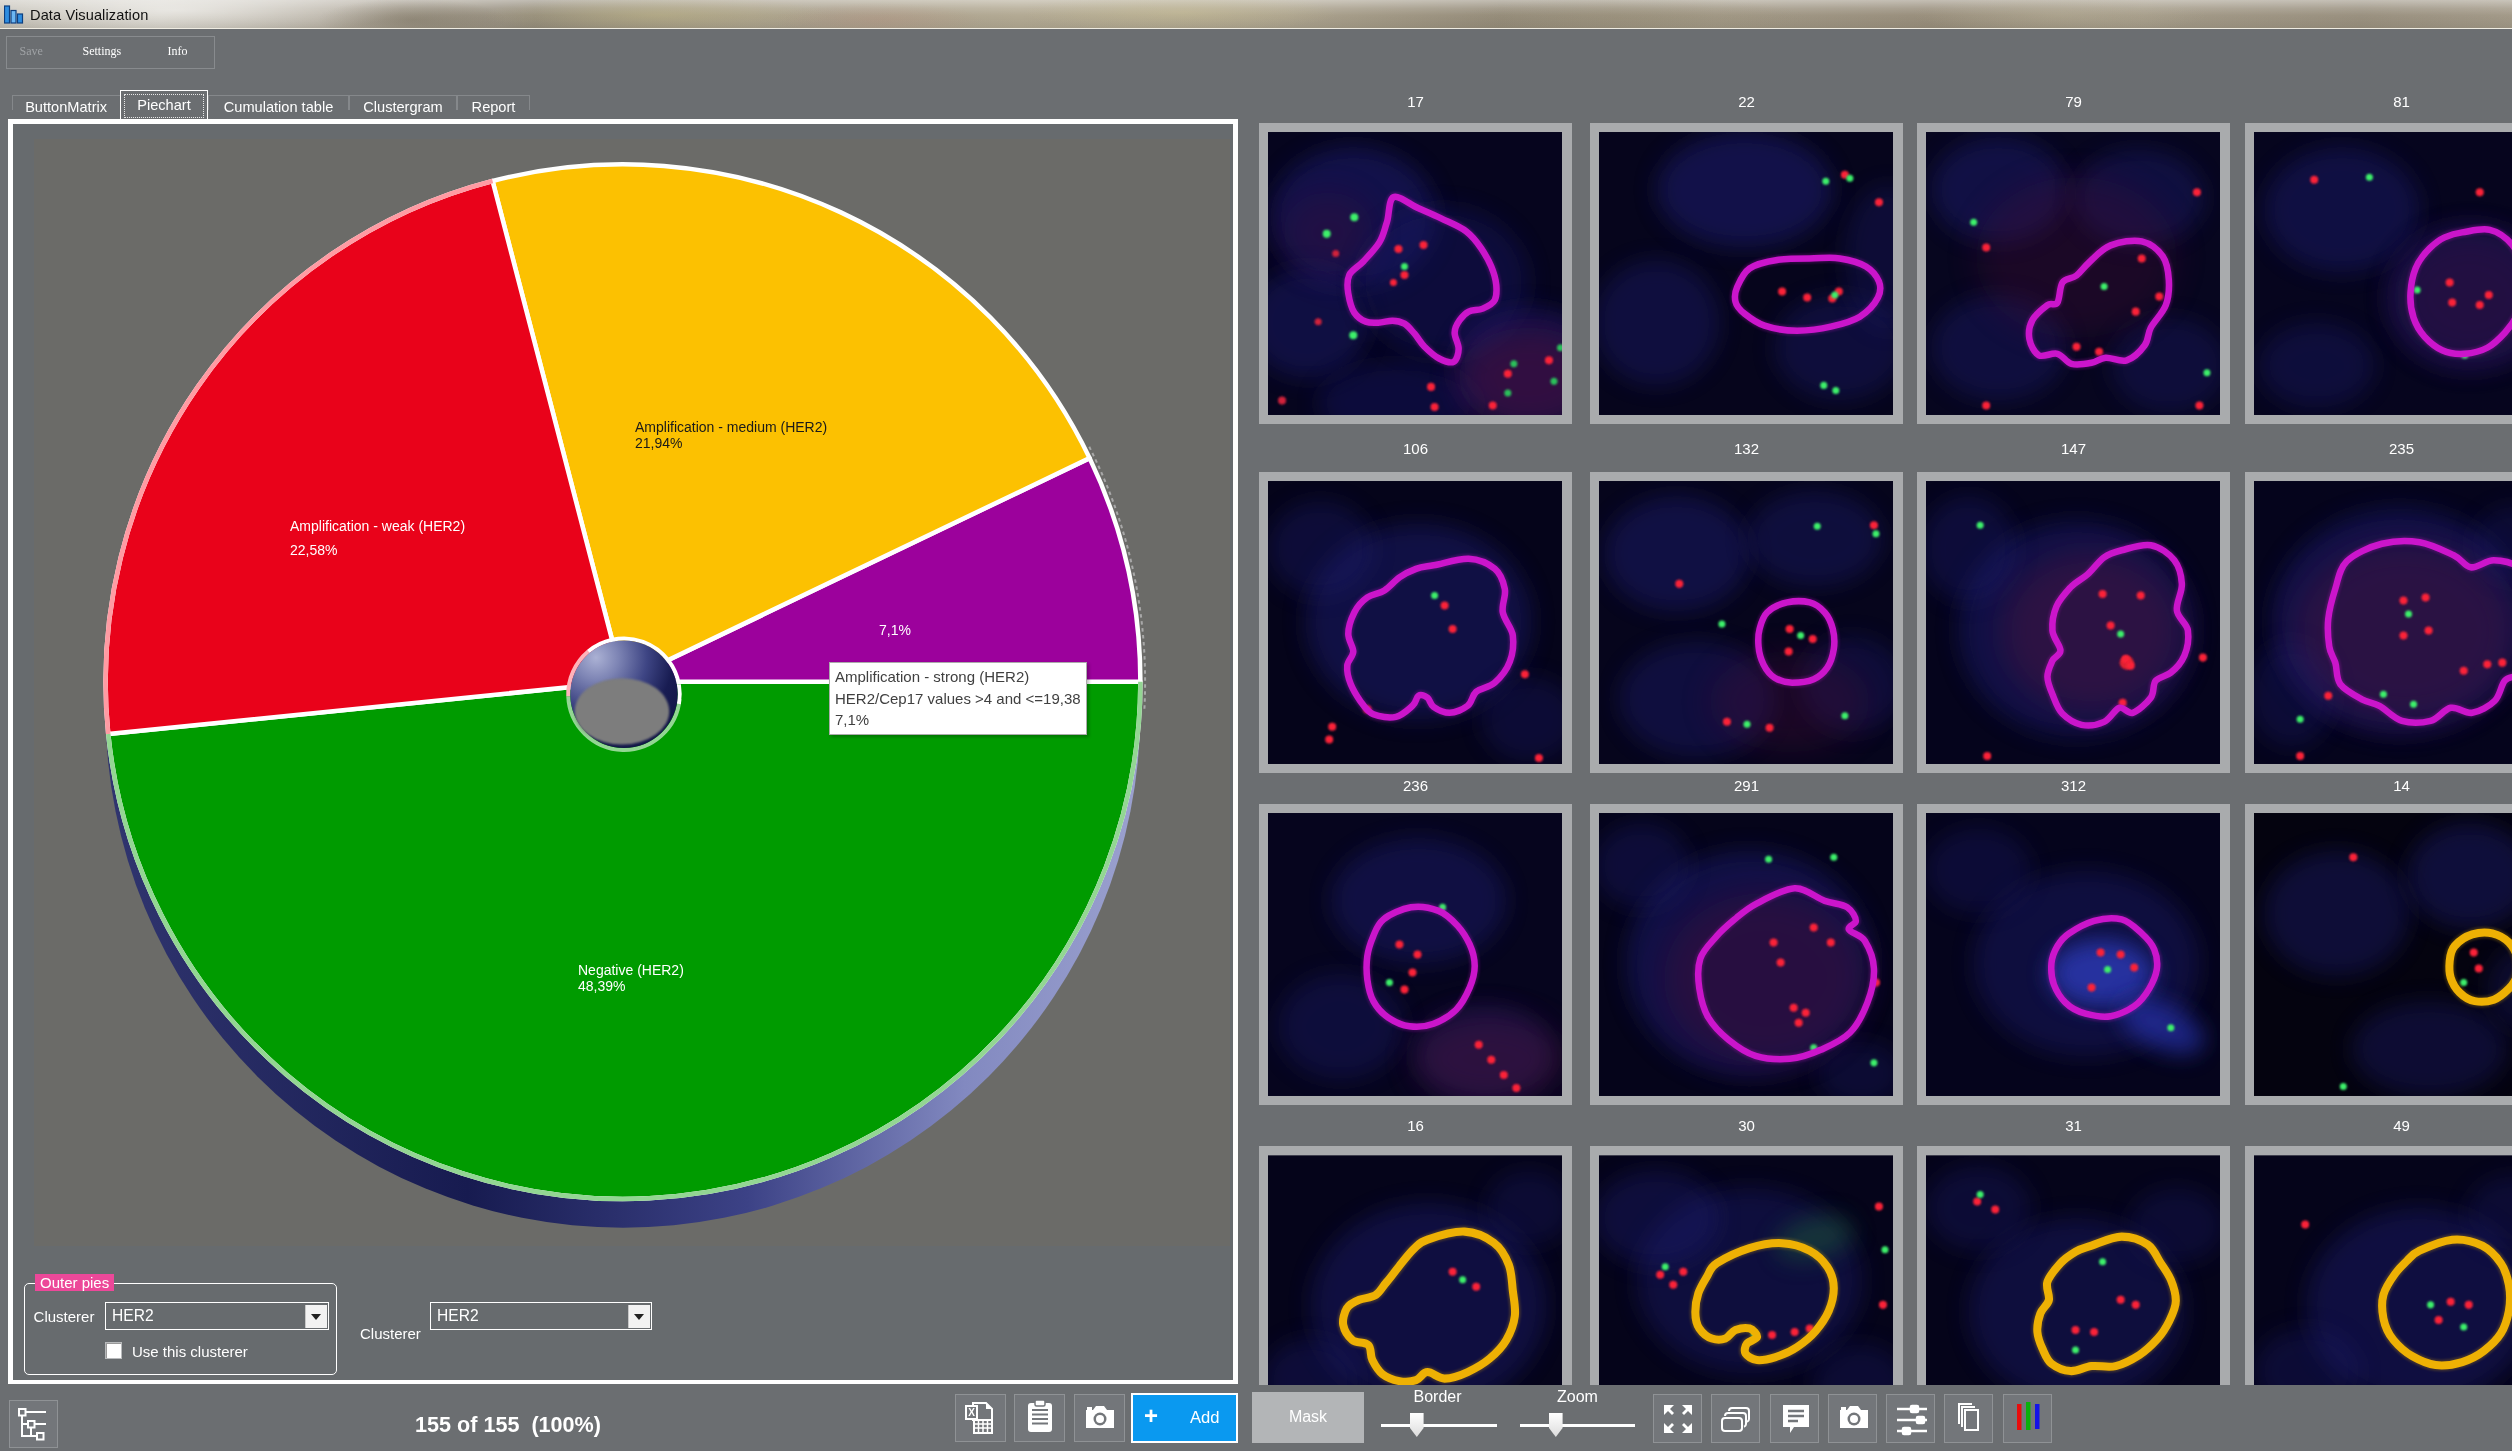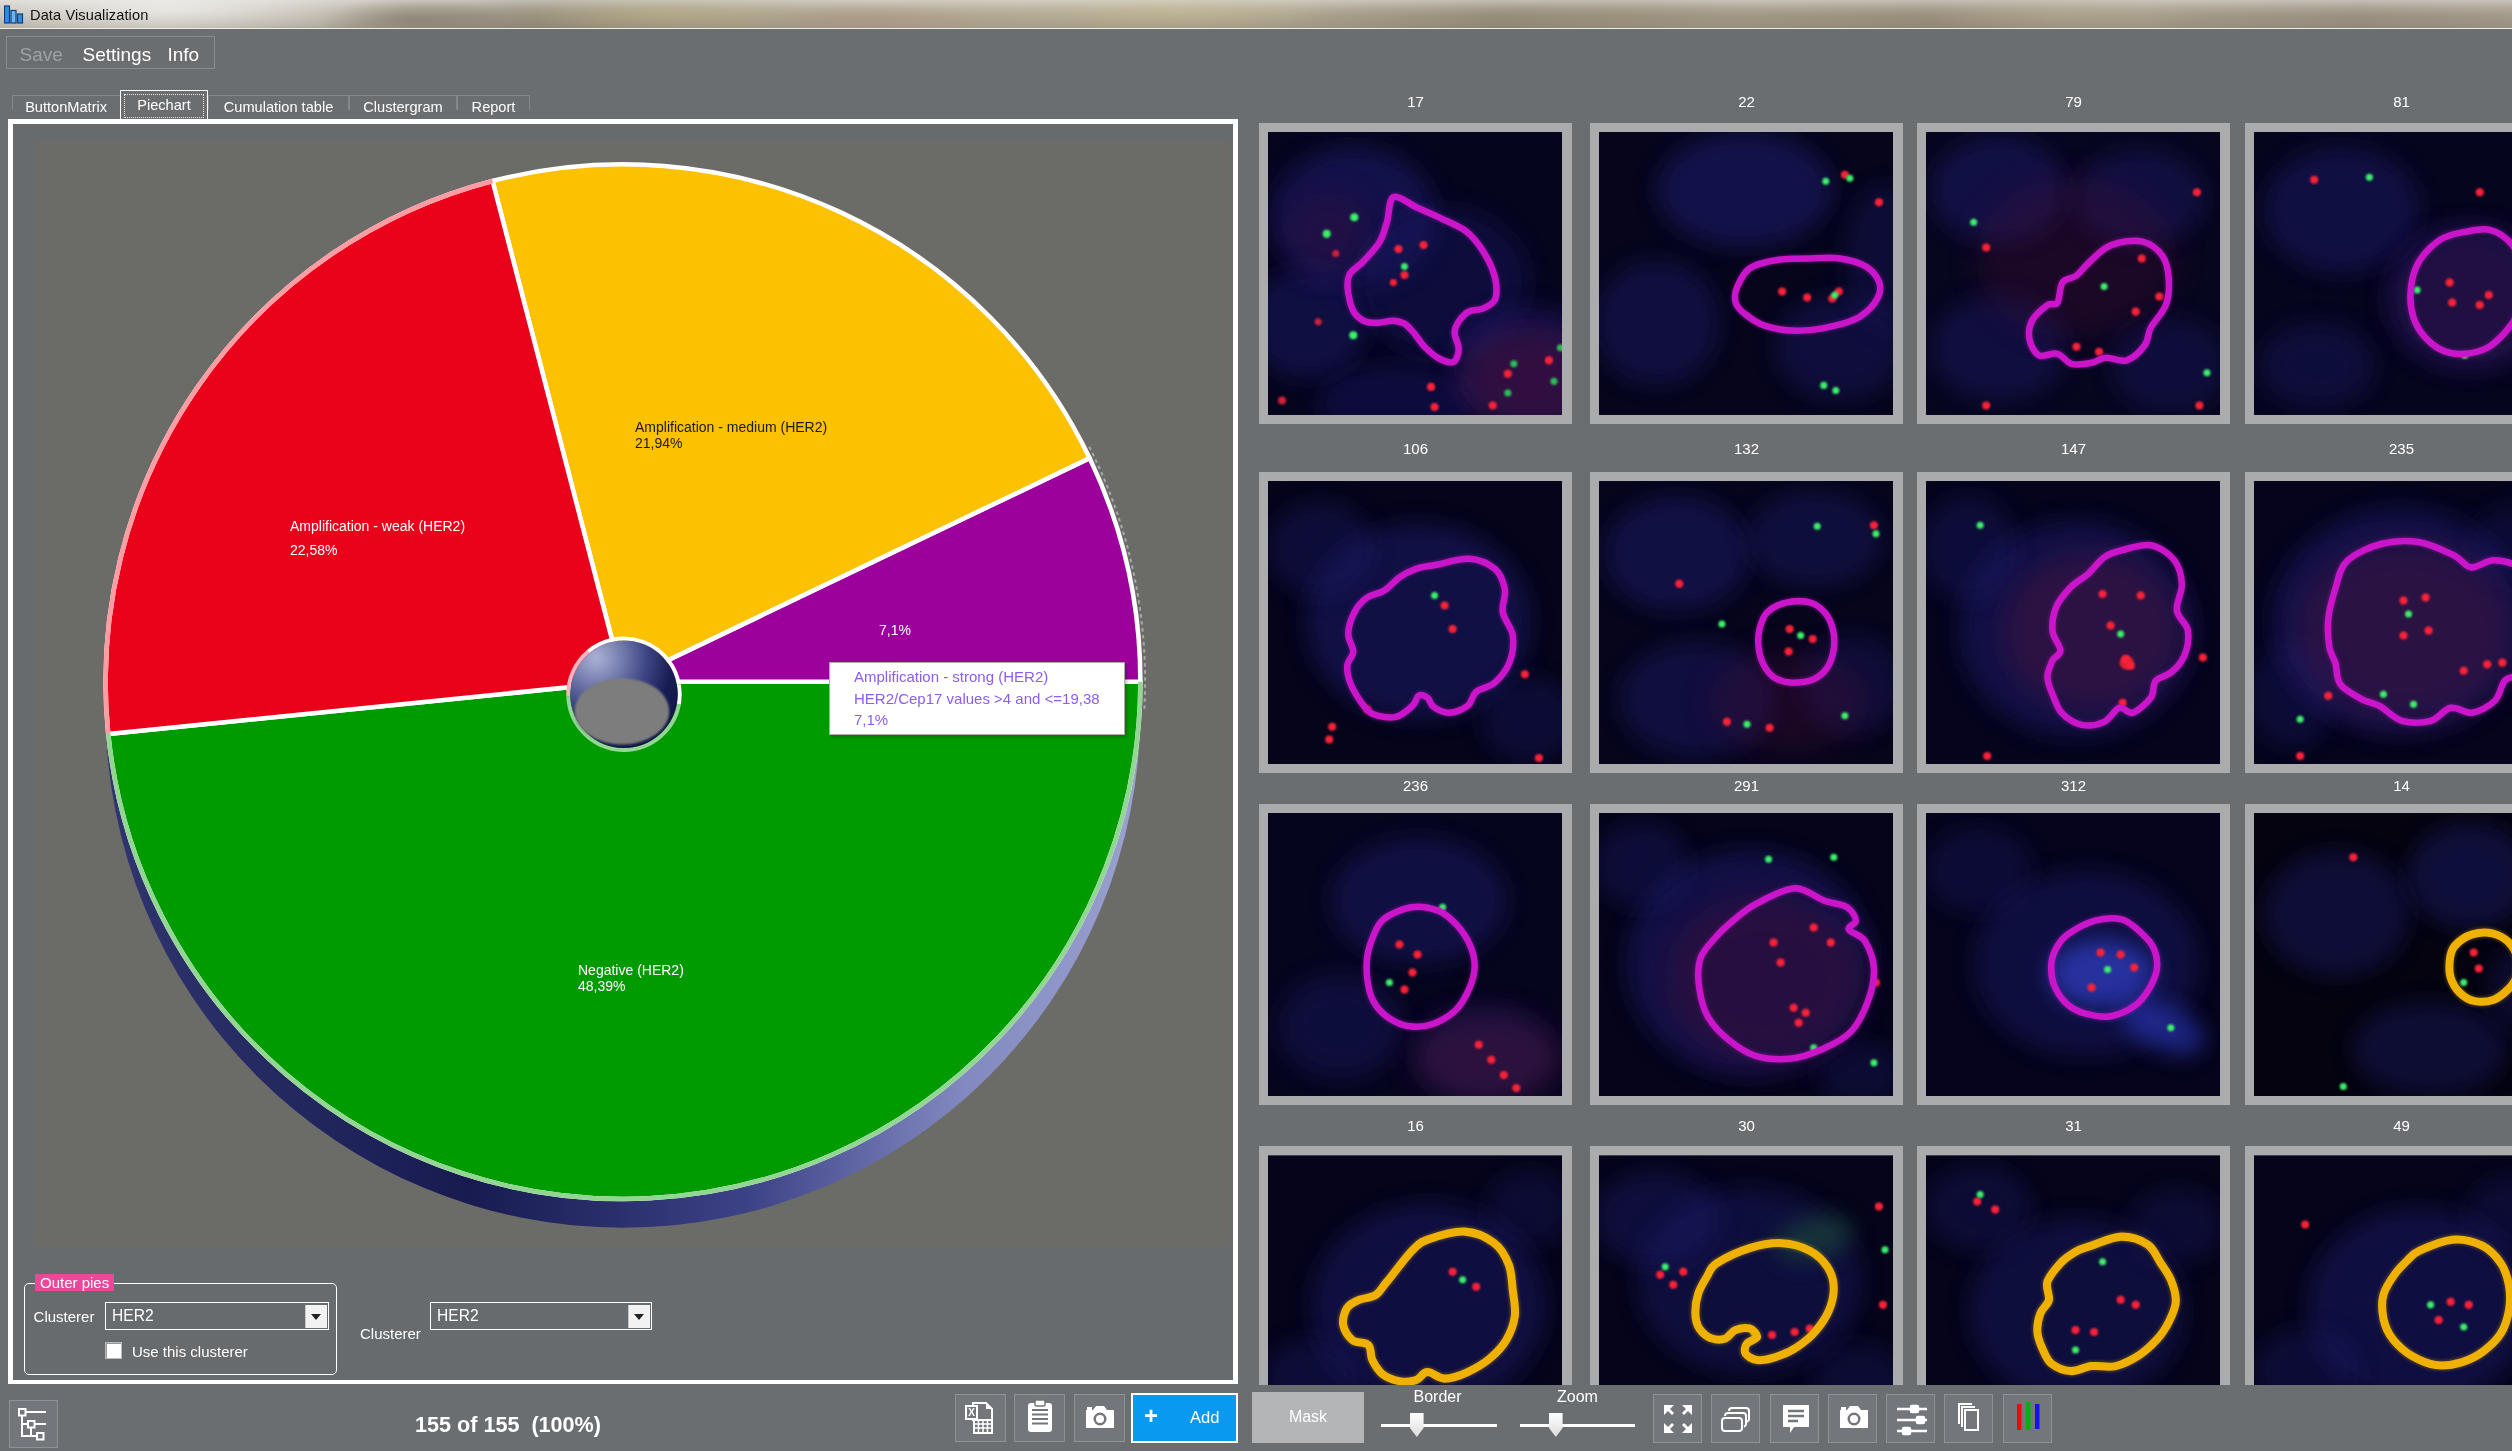--- a/index.html
+++ b/index.html
@@ -16,21 +16,21 @@
  radial-gradient(ellipse 251px 30px at 1633px 17.6px, rgba(150,140,115,.30), rgba(150,140,115,0) 70%),
  radial-gradient(ellipse 211px 28px at 2060px 15px, rgba(198,190,162,.30), rgba(200,190,160,0) 70%),
  radial-gradient(ellipse 301px 35px at 176px 10px, rgba(255,255,255,.50), rgba(255,255,255,0) 75%),
  linear-gradient(to bottom, rgba(255,255,255,.42) 0%, rgba(255,255,255,.15) 30%, rgba(255,255,255,0) 55%, rgba(60,55,40,.10) 100%),
  linear-gradient(to right,#c4c0b6 0%,#cdc9bf 6%,#b4ada0 13%,#948c7c 20%,#a89f8d 28%,#b3aa94 38%,#aca38f 48%,#968d7b 56%,#a39a88 64%,#998f7d 72%,#a49b89 80%,#9a9180 88%,#a59c8b 95%,#a89f8e 100%);
 border-bottom:1px solid #efece2;}
 #title-ic{position:absolute;left:4px;top:4.5px;}
 #title-tx{position:absolute;left:30px;top:6.5px;font-size:14.6px;color:#111;letter-spacing:0.1px;}
 
 #menubox{position:absolute;left:5.5px;top:36px;width:209px;height:33px;border:1px solid #888b8e;}
-#menubox span{position:absolute;top:7px;font-size:19px;color:#fff;}
+#menubox span{position:absolute;top:7px;font-size:12px;color:#fff;font-family:Liberation Serif, serif;}
 
 .tab{position:absolute;top:95px;height:15px;border:1px solid #85888b;border-bottom:none;color:#fff;font-size:14.6px;text-align:center;line-height:22px;}
 #tab-pie{top:90px;height:29px;border:1.5px solid #fff;border-bottom:none;z-index:3;background:#6b6e71;line-height:28px;}
 #tab-pie .foc{position:absolute;left:3px;top:3px;right:3px;bottom:1px;border:1px dotted #e8e8e8;}
 
 #lpanel{position:absolute;left:8px;top:119px;width:1230px;height:1265px;background:#676b6e;
 border-left:5px solid #fff;border-right:5.5px solid #fff;border-bottom:4.5px solid #fff;border-top:5px solid #fff;}
 #piepanel{position:absolute;left:20.6px;top:14.6px;width:1196px;height:1107px;background:#6b6b68;}
 
 .gbox{position:absolute;border:1.5px solid #fff;border-radius:5px;}
@@ -136,21 +136,21 @@
 
 <circle cx="1242" cy="1382" r="107" fill="url(#holeg)"></circle>
 <ellipse cx="1238" cy="1416" rx="94" ry="66" fill="#7d7d7d" filter="url(#softb)"></ellipse>
 <path d="M2278,1411 A1039,1039 0 0 0 2166,885" fill="none" stroke="#a8a8a8" stroke-width="4" stroke-dasharray="7 7"></path>
   </svg>
 
 <div class="abs" style="left:635px;top:420px;font-size:14px;line-height:15.6px;color:#1a1a1a;">Amplification - medium (HER2)<br>21,94%</div>
 <div class="abs" style="left:290px;top:514px;font-size:14px;line-height:24px;color:#fff;">Amplification - weak (HER2)<br>22,58%</div>
 <div class="abs" style="left:879px;top:622px;font-size:14px;color:#fff;">7,1%</div>
 <div class="abs" style="left:578px;top:963px;font-size:14px;line-height:15.6px;color:#fff;">Negative (HER2)<br>48,39%</div>
-<div class="abs" style="left:829px;top:662px;background:#fff;border:1px solid #ababab;box-shadow:2px 2px 3px rgba(0,0,0,.25);padding:3px 24px;font-size:15px;line-height:21.6px;white-space:nowrap;color:#8b5cf6;">Amplification - strong (HER2)<br>HER2/Cep17 values &gt;4 and &lt;=19,38<br>7,1%</div>
+<div class="abs" style="left:829px;top:662px;background:#fff;border:1px solid #ababab;box-shadow:2px 2px 3px rgba(0,0,0,.25);padding:3px 5px;font-size:15px;line-height:21.6px;white-space:nowrap;color:#404040;">Amplification - strong (HER2)<br>HER2/Cep17 values &gt;4 and &lt;=19,38<br>7,1%</div>
 
 <div id="toolbar"></div>
 <div class="tbtn" id="treebtn" style="left:8.5px;top:1400px;width:49px;height:48px;">
     <svg width="35" height="35" viewBox="0 0 70 70" style="position:absolute;left:6px;top:5px;">
 <g fill="none" stroke="#fff" stroke-width="4">
 <rect x="6" y="6" width="13" height="13"></rect>
         <rect x="24" y="30" width="13" height="13"></rect>
         <rect x="42" y="54" width="13" height="13"></rect>
 <path d="M12 19 L12 36 L24 36"></path>
         <path d="M30 43 L30 60 L42 60"></path>

